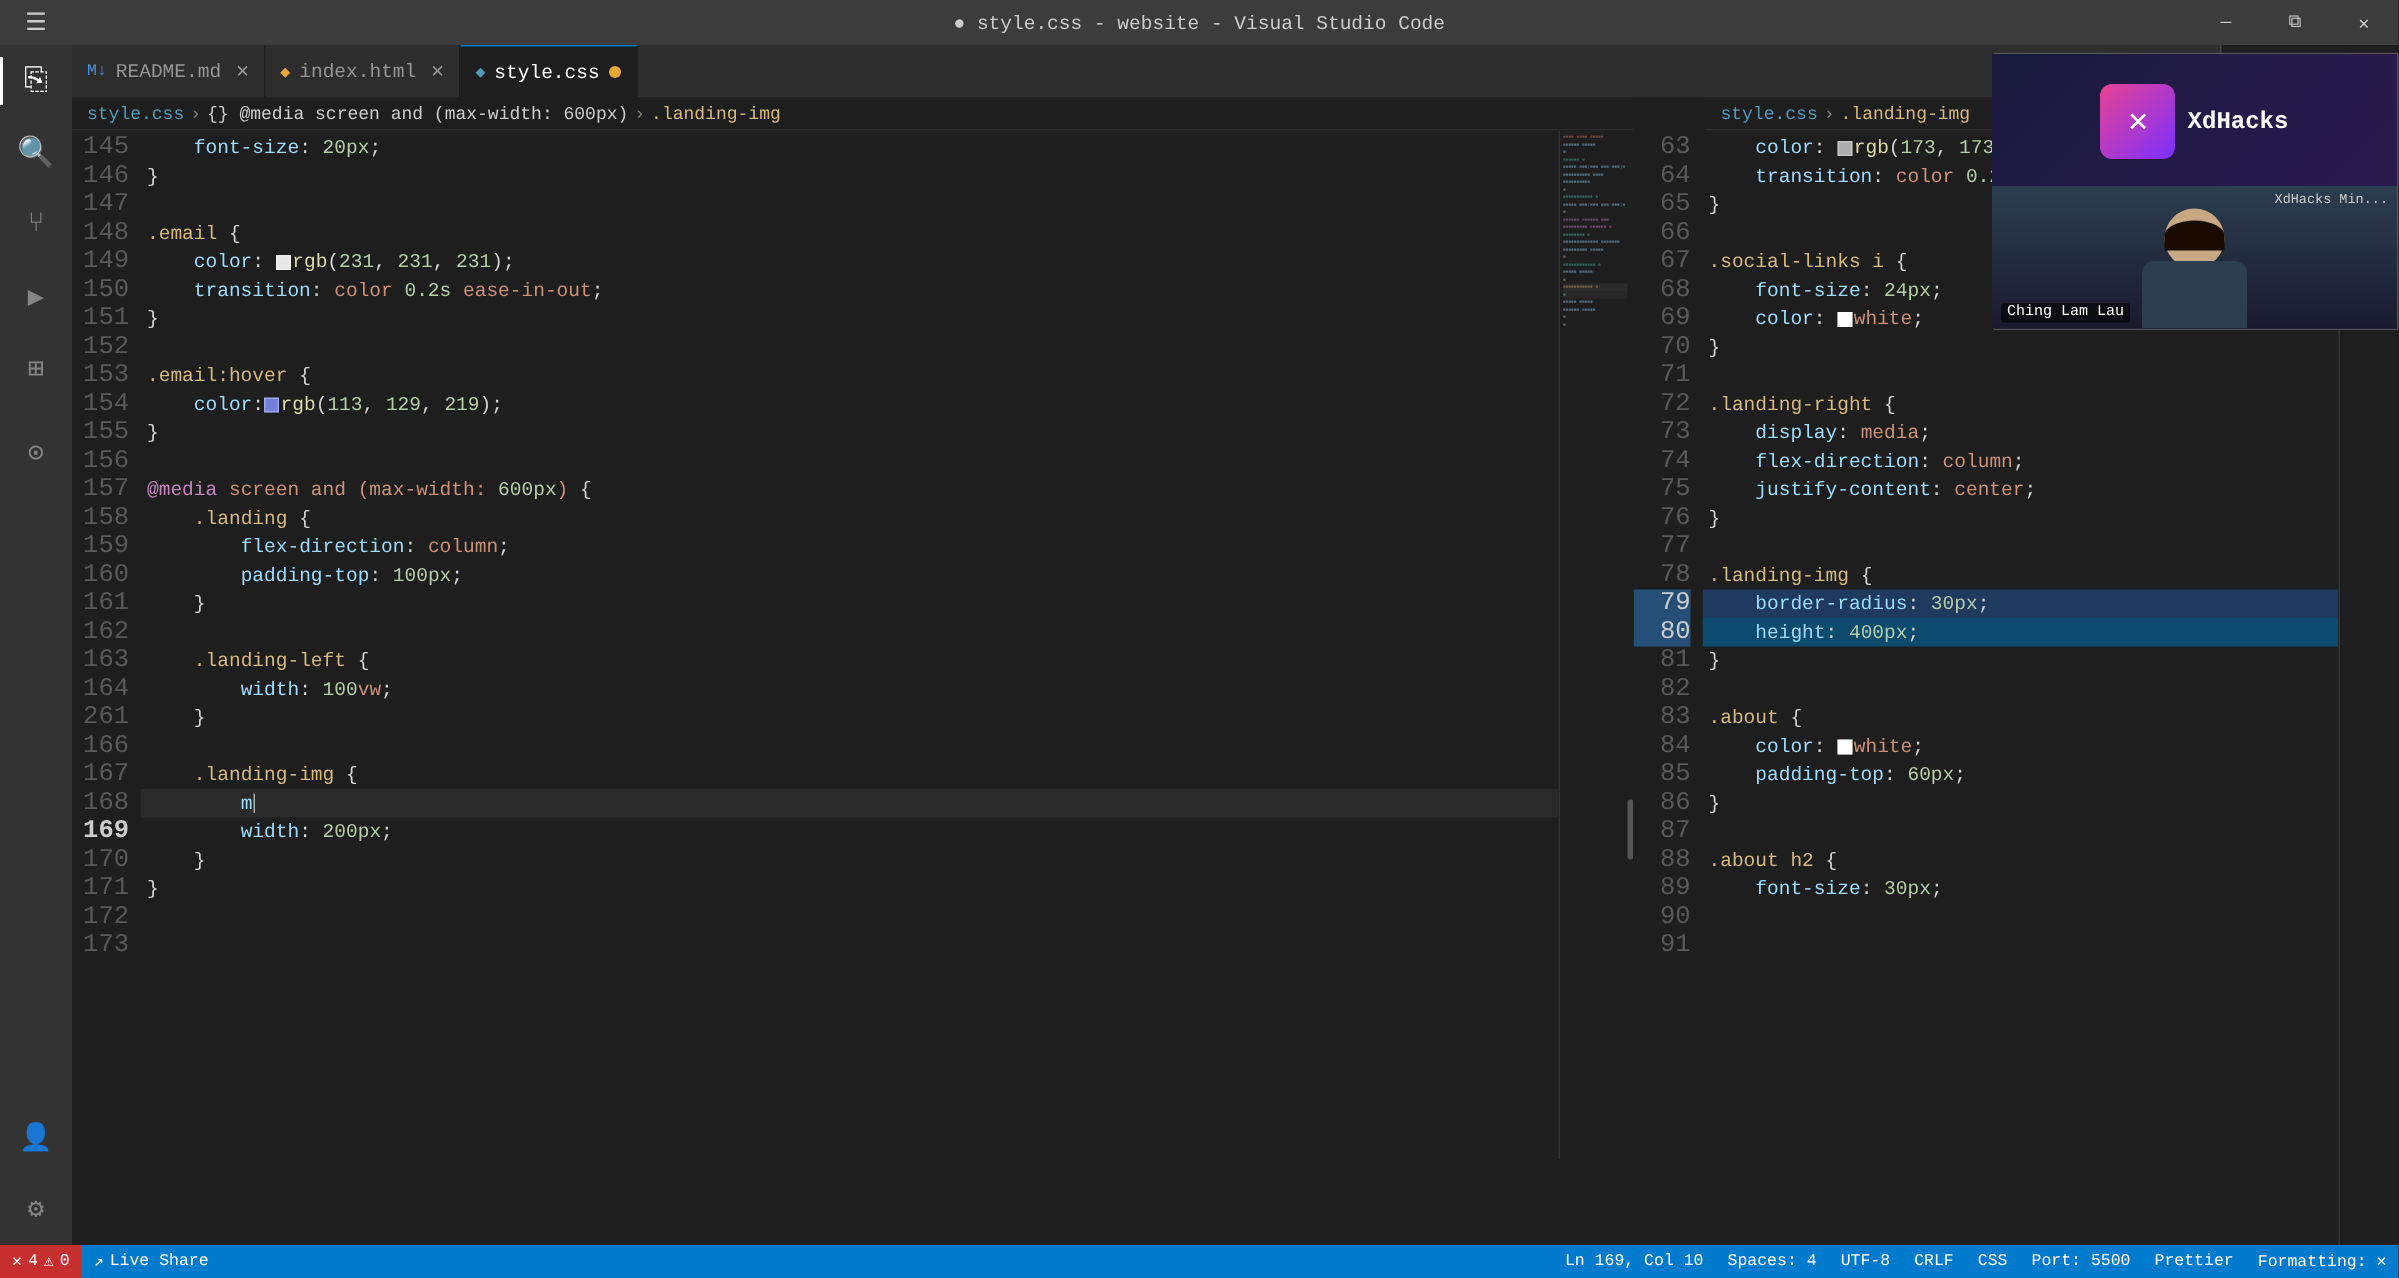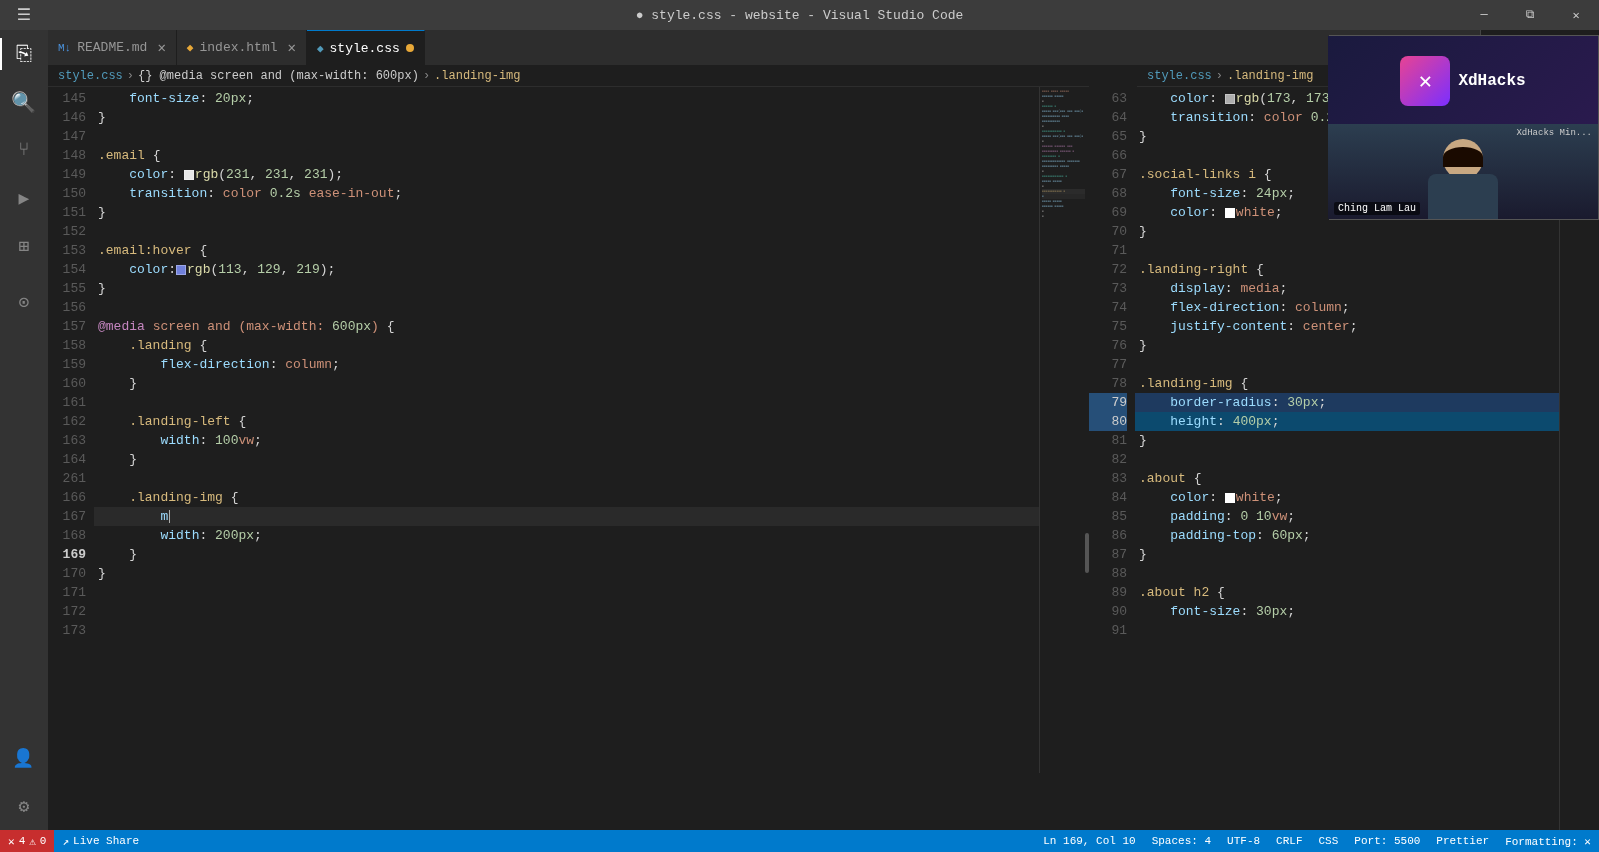--- a/index.html
+++ b/index.html
@@ -150,21 +150,21 @@
       display: flex;
       height: calc(100% - 57px);
       overflow: hidden;
       position: relative;
     }
     .line-numbers {
       width: 46px;
       padding: 0 8px 0 0;
       text-align: right;
       color: #5a5a5a;
-      font-size: 13px;
+      font-size: 17px;
       line-height: 19px;
       user-select: none;
       flex-shrink: 0;
       padding-top: 2px;
     }
     .code-lines {
       flex: 1;
       padding-top: 2px;
       overflow: hidden;
     }
@@ -381,20 +381,21 @@
         <div class="code-line"><span class="t-property">    transition</span><span class="t-punct">: </span><span class="t-value">color </span><span class="t-num">0.2s</span><span class="t-value"> ease-in-out</span><span class="t-punct">;</span></div>
         <div class="code-line"><span class="t-punct">}</span></div>
         <div class="code-line"> </div>
         <div class="code-line"><span class="t-selector">.email:hover</span> <span class="t-punct">{</span></div>
         <div class="code-line"><span class="t-property">    color</span><span class="t-punct">:</span><span class="color-swatch" style="background:rgb(113,129,219);"></span><span class="t-func">rgb</span><span class="t-punct">(</span><span class="t-num">113</span><span class="t-punct">, </span><span class="t-num">129</span><span class="t-punct">, </span><span class="t-num">219</span><span class="t-punct">);</span></div>
         <div class="code-line"><span class="t-punct">}</span></div>
         <div class="code-line"> </div>
         <div class="code-line"><span class="t-media">@media</span> <span class="t-value">screen and (max-width: </span><span class="t-num">600px</span><span class="t-value">)</span> <span class="t-punct">{</span></div>
         <div class="code-line">    <span class="t-selector">.landing</span> <span class="t-punct">{</span></div>
         <div class="code-line">        <span class="t-property">flex-direction</span><span class="t-punct">: </span><span class="t-value">column</span><span class="t-punct">;</span></div>
+        <div class="code-line">        <span class="t-property">padding-top</span><span class="t-punct">: </span><span class="t-num">100px</span><span class="t-punct">;</span></div>
         <div class="code-line">    <span class="t-punct">}</span></div>
         <div class="code-line"> </div>
         <div class="code-line">    <span class="t-selector">.landing-left</span> <span class="t-punct">{</span></div>
         <div class="code-line">        <span class="t-property">width</span><span class="t-punct">: </span><span class="t-num">100</span><span class="t-value">vw</span><span class="t-punct">;</span></div>
         <div class="code-line">    <span class="t-punct">}</span></div>
         <div class="code-line"> </div>
         <div class="code-line">    <span class="t-selector">.landing-img</span> <span class="t-punct">{</span></div>
         <div class="code-line active-line">        <span class="t-property">m</span><span style="display:inline-block;width:1px;height:13px;background:#aeafad;vertical-align:middle;margin-left:1px;"></span></div>
         <div class="code-line">        <span class="t-property">width</span><span class="t-punct">: </span><span class="t-num">200px</span><span class="t-punct">;</span></div>
         <div class="code-line">    <span class="t-punct">}</span></div>
@@ -489,21 +490,20 @@
         <div class="code-line"><span class="t-property">    justify-content</span><span class="t-punct">: </span><span class="t-value">center</span><span class="t-punct">;</span></div>
         <div class="code-line"><span class="t-punct">}</span></div>
         <div class="code-line"> </div>
         <div class="code-line"><span class="t-selector">.landing-img</span> <span class="t-punct">{</span></div>
         <div class="code-line" style="background:#1e3a5f;"><span class="t-property">    border-radius</span><span class="t-punct">: </span><span class="t-num">30px</span><span class="t-punct">;</span></div>
         <div class="code-line" style="background:#0c4a6e;"><span class="t-property">    height</span><span class="t-punct">: </span><span class="t-num">400px</span><span class="t-punct">;</span></div>
         <div class="code-line"><span class="t-punct">}</span></div>
         <div class="code-line"> </div>
         <div class="code-line"><span class="t-selector">.about</span> <span class="t-punct">{</span></div>
         <div class="code-line"><span class="t-property">    color</span><span class="t-punct">: </span><span class="color-swatch" style="background:#ffffff;"></span><span class="t-value">white</span><span class="t-punct">;</span></div>
-        <div class="code-line"><span class="t-property">    padding</span><span class="t-punct">: </span><span class="t-num">0 </span><span class="t-num">10</span><span class="t-value">vw</span><span class="t-punct">;</span></div>
         <div class="code-line"><span class="t-property">    padding-top</span><span class="t-punct">: </span><span class="t-num">60px</span><span class="t-punct">;</span></div>
         <div class="code-line"><span class="t-punct">}</span></div>
         <div class="code-line"> </div>
         <div class="code-line"><span class="t-selector">.about h2</span> <span class="t-punct">{</span></div>
         <div class="code-line"><span class="t-property">    font-size</span><span class="t-punct">: </span><span class="t-num">30px</span><span class="t-punct">;</span></div>
       </div>
 
       <div class="minimap" style="width:40px; background:#1e1e1e; border-left:1px solid #333; position:relative;">
         <div style="opacity:0.4; padding:2px; font-size:3px; line-height:5px; overflow:hidden; height:100%; color:#9cdcfe;">
           <div style="color:#9cdcfe;">■■■■ ■■■</div>

